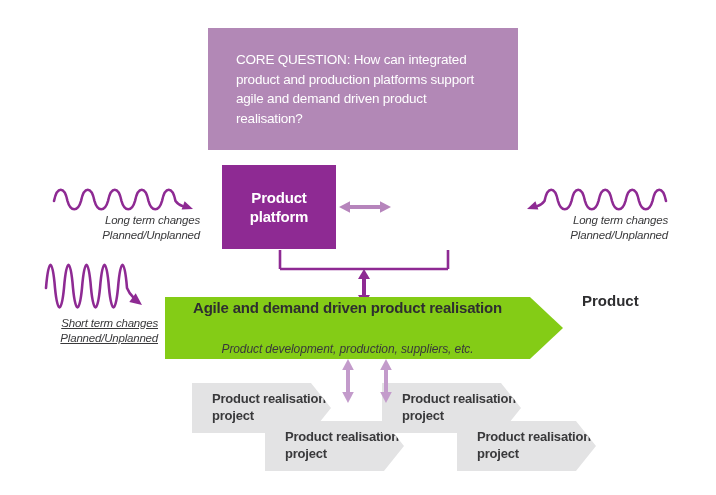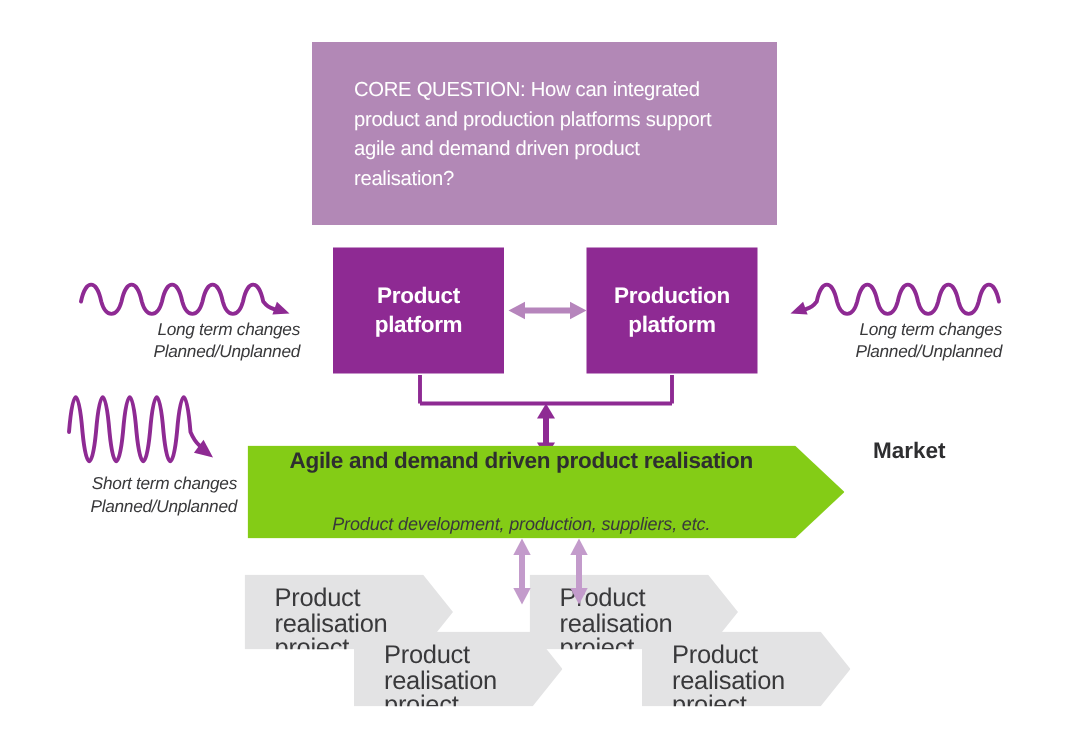--- a/index.html
+++ b/index.html
@@ -22,59 +22,56 @@
   }
   .platform.product{left:222px;top:165px;}
   .platform.production{left:391px;top:165px;}
   
   .wave-label{
     text-align:right;font-style:italic;font-size:11.5px;line-height:14.5px;
     color:#39393b;letter-spacing:-0.2px;
   }
   .lbl-left{left:56px;top:213px;width:144px;}
   .lbl-right{left:524px;top:213px;width:144px;}
-  .lbl-short{left:20px;top:316px;width:138px;}
+  .lbl-short{left:20px;top:316px;width:138px;text-decoration:underline;}
   
   .real-bar{
     left:165px;top:297px;width:398px;height:62px;background:#84cc16;
     clip-path:polygon(0 0,91.7% 0,100% 50%,91.7% 100%,0 100%);
     display:flex;flex-direction:column;align-items:center;justify-content:center;
     box-sizing:border-box;padding-right:33px;
   }
   .real-title{font-weight:bold;font-size:15px;line-height:18px;color:#2e2e30;letter-spacing:-0.2px;}
   .real-sub{font-style:italic;font-size:12px;line-height:16px;color:#39393b;letter-spacing:-0.1px;margin-top:24px;}
   .market{left:582px;top:292px;width:80px;font-weight:bold;font-size:15px;color:#2e2e30;}
   
   .parrow{
     width:139px;height:50px;background:#e3e3e4;
     clip-path:polygon(0 0,85.6% 0,100% 50%,85.6% 100%,0 100%);
     box-sizing:border-box;padding:8px 0 0 20px;
-    font-weight:normal;font-size:17px;line-height:16.5px;color:#39393b;letter-spacing:-0.2px;
+    font-weight:bold;font-size:13px;line-height:16.5px;color:#39393b;letter-spacing:-0.2px;margin-left:29px;
   }
   .p1{left:163px;top:383px;}
   .p2{left:236px;top:421px;}
   .p3{left:353px;top:383px;}
   .p4{left:428px;top:421px;}
   .over{z-index:5;}
   svg{display:block;}
 </style>
 </head>
 <body>
 
 <div id="canvas">
 
   <div class="abs core-box">
     <span>CORE QUESTION: How can integrated product and production platforms support agile and demand driven product realisation?</span>
   </div>
 
   <div class="abs platform product">
     <span>Product platform</span>
-  </div>
-  <div class="abs platform production">
-    <span>Production platform</span>
   </div>
 
   <svg class="abs" style="left:336px;top:198px;" width="58" height="18" viewBox="0 0 58 18">
     <line x1="12" y1="9" x2="46" y2="9" stroke="#b685bc" stroke-width="4"></line>
     <polygon points="3,9 14,3.2 14,14.8" fill="#b685bc"></polygon>
     <polygon points="55,9 44,3.2 44,14.8" fill="#b685bc"></polygon>
   </svg>
 
   <svg class="abs" style="left:52px;top:180px;" width="148" height="38" viewBox="0 0 148 38">
     <path d="M2,21
@@ -125,21 +122,21 @@
     <line x1="94" y1="28" x2="94" y2="50" stroke="#8e2a93" stroke-width="4"></line>
     <polygon points="94,21 88,31 100,31" fill="#8e2a93"></polygon>
     <polygon points="94,57 88,47 100,47" fill="#8e2a93"></polygon>
   </svg>
 
   <div class="abs real-bar">
     <div class="real-title">Agile and demand driven product realisation</div>
     <div class="real-sub">Product development, production, suppliers, etc.</div>
   </div>
 
-  <div class="abs market">Market</div>
+  <div class="abs market">Product</div>
 
   <div class="abs parrow p1">
     <span>Product realisation</span><br>
     <span>project</span>
   </div>
   <div class="abs parrow p2">
     <span>Product realisation</span><br>
     <span>project</span>
   </div>
   <div class="abs parrow p3">

